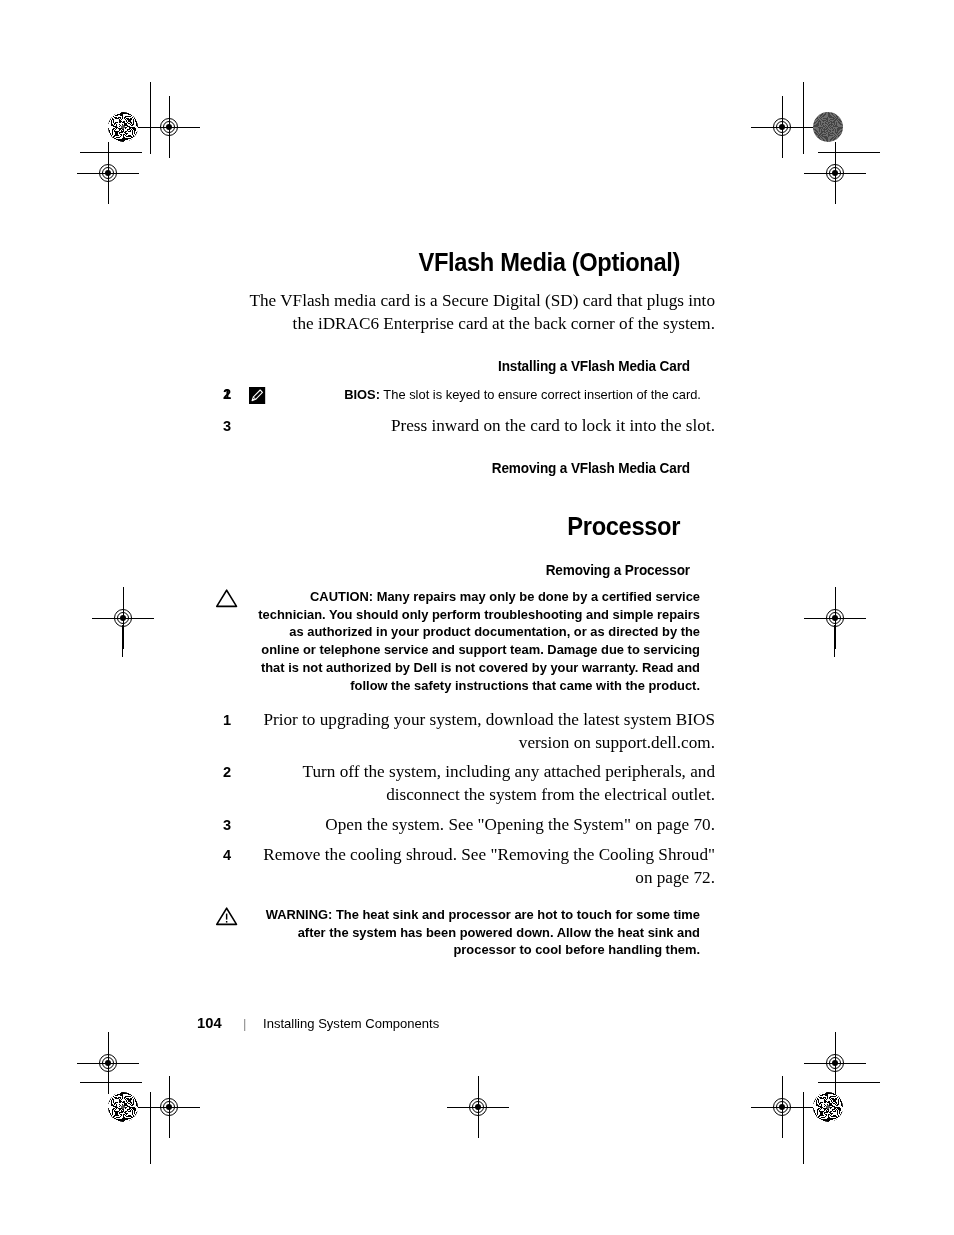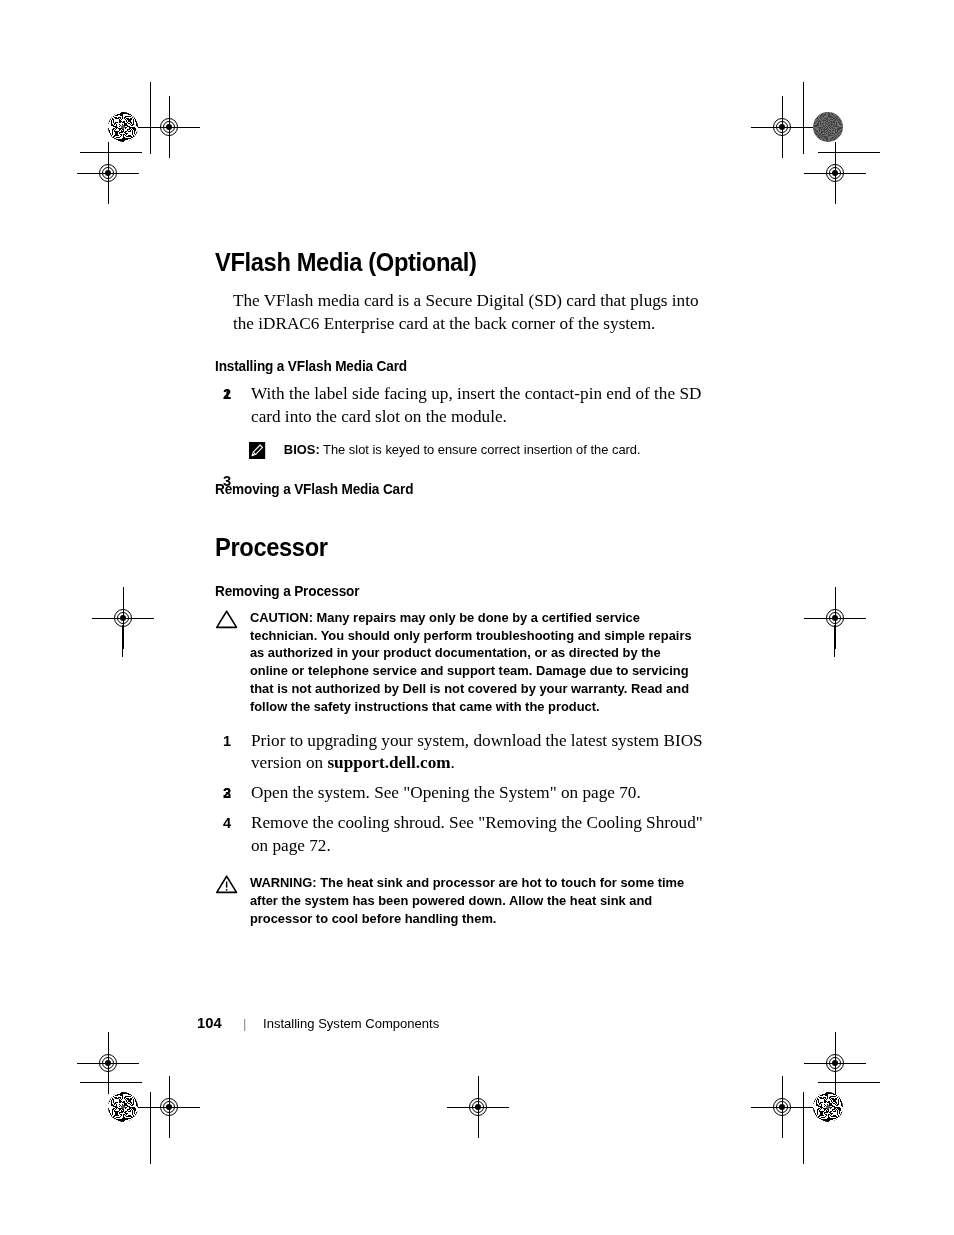--- a/index.html
+++ b/index.html
@@ -13,20 +13,21 @@
     position: relative;
     font-family: "Liberation Serif", serif;
     color: #000000;
     overflow: hidden;
   }
 
   
   .page {
     position: absolute;
     inset: 0;
+    text-align: right;
   }
 
   
   .regmark {
     position: absolute;
     width: 34px;
     height: 34px;
   }
   .regmark .ring {
     position: absolute;
@@ -145,21 +146,21 @@
   ol.steps > li .num {
     position: absolute;
     left: 8px;
     top: 0;
     font-family: "Liberation Sans", sans-serif;
     font-weight: bold;
     font-size: 14.6px;
     line-height: 1.55;
   }
   .bold-inline {
-    font-weight: bold;
+    font-weight: normal;
   }
 
   
   .admon {
     position: relative;
     padding-left: 36px;
     margin: 10px 0 10px 0;
     font-family: "Liberation Sans", sans-serif;
     font-size: 13.3px;
     line-height: 1.34;
@@ -326,39 +327,39 @@
     <p class="body">The VFlash media card is a Secure Digital (SD) card that plugs into the iDRAC6 Enterprise card at the back corner of the system.</p>
 
     <h2 class="section">Installing a VFlash Media Card</h2>
 
     <ol class="steps">
       <li>
         <span class="num">1</span>
       </li>
       <li>
         <span class="num">2</span>
-        <span>With the label side facing up, insert the contact-pin end of the SD card into the card slot on the module.</span>
       </li>
     </ol>
 
     <div class="admon note">
       <span class="icon">
         <svg width="17" height="17" viewBox="0 0 17 17">
           <rect x="0" y="0" width="17" height="17" fill="#000000"></rect>
           <path d="M3.2 13.6 L4.6 9.9 L11.6 3.0 L13.9 5.4 L6.9 12.3 Z" fill="none" stroke="#ffffff" stroke-width="1.15" stroke-linejoin="round"></path>
           <path d="M4.6 9.9 L6.9 12.3" stroke="#ffffff" stroke-width="1.0"></path>
           <path d="M3.2 13.6 L5.6 11.9" stroke="#ffffff" stroke-width="1.0"></path>
         </svg>
       </span>
       <span class="label">BIOS:</span><span> The slot is keyed to ensure correct insertion of the card.</span>
     </div>
 
     <ol class="steps">
       <li>
         <span class="num">3</span>
+        <span>Press inward on the card to lock it into the slot.</span>
       </li>
     </ol>
 
     <h2 class="section">Removing a VFlash Media Card</h2>
 
 
     <h1 class="chapter spaced">Processor</h1>
 
     <h2 class="section">Removing a Processor</h2>
 
@@ -370,20 +371,21 @@
       </span>
       <span class="label">CAUTION:</span><span> Many repairs may only be done by a certified service technician. You should only perform troubleshooting and simple repairs as authorized in your product documentation, or as directed by the online or telephone service and support team. Damage due to servicing that is not authorized by Dell is not covered by your warranty. Read and follow the safety instructions that came with the product.</span>
     </div>
 
     <ol class="steps">
       <li>
         <span class="num">1</span><span>Prior to upgrading your system, download the latest system BIOS version on </span><span class="bold-inline">support.dell.com</span><span>.</span>
       </li>
       <li>
         <span class="num">2</span>
+        <span>Turn off the system, including any attached peripherals, and disconnect the system from the electrical outlet.</span>
       </li>
       <li>
         <span class="num">3</span>
         <span>Open the system. See "Opening the System" on page 70.</span>
       </li>
       <li>
         <span class="num">4</span>
         <span>Remove the cooling shroud. See "Removing the Cooling Shroud" on page 72.</span>
       </li>
     </ol>

